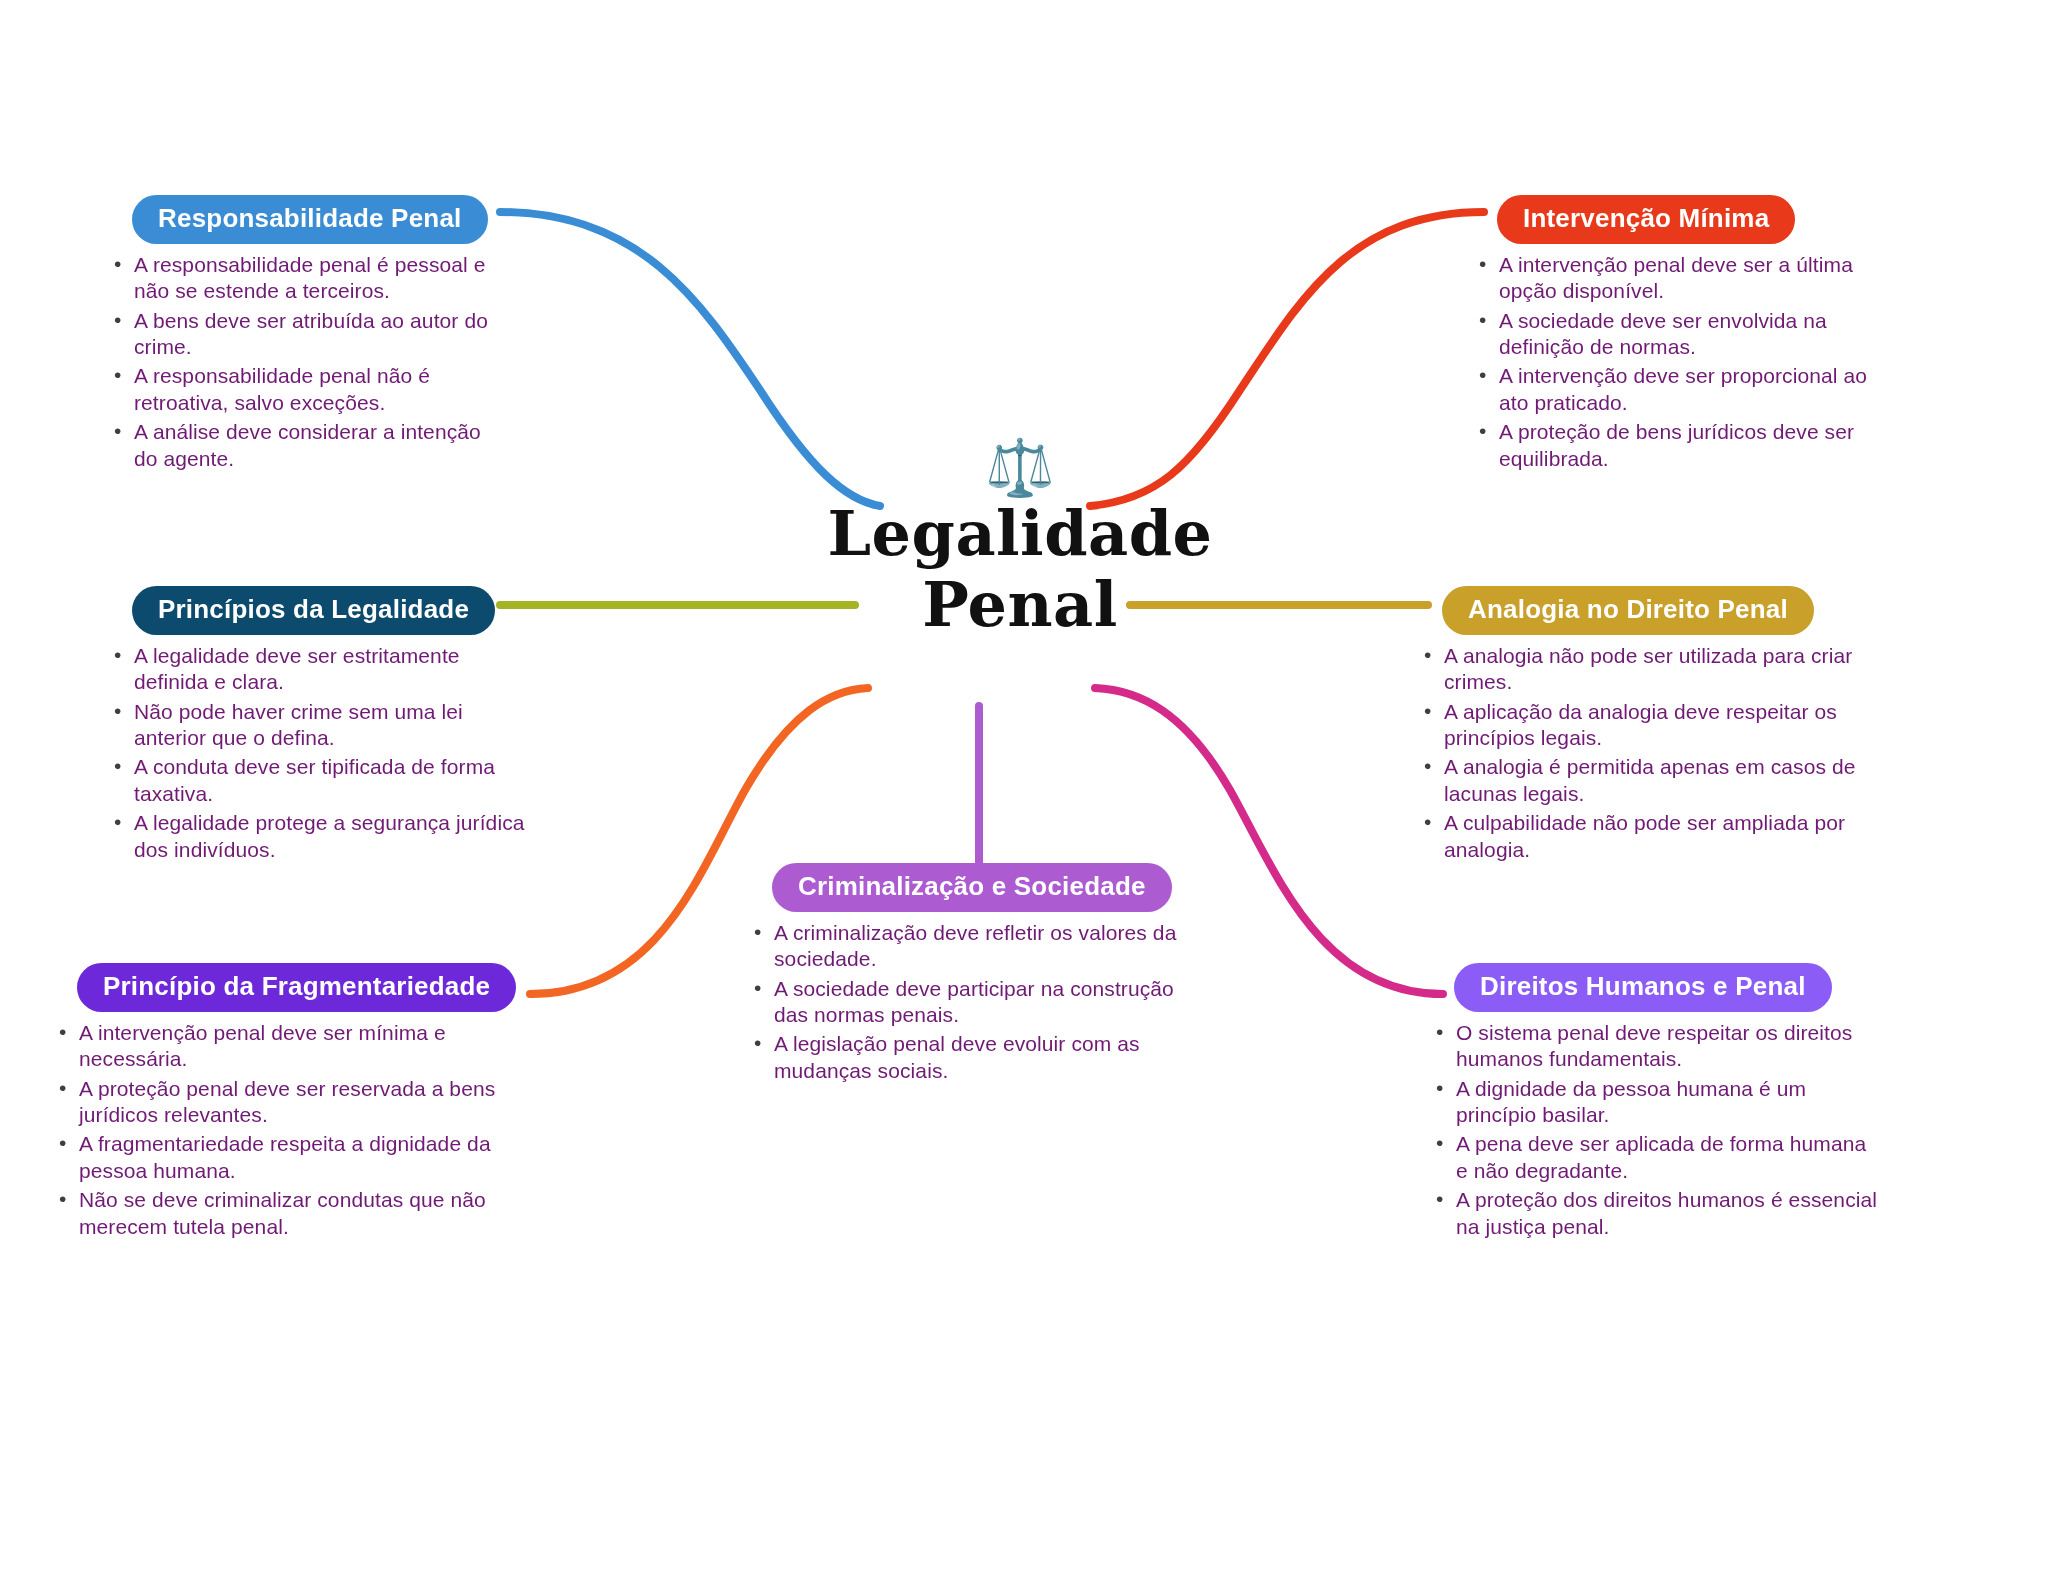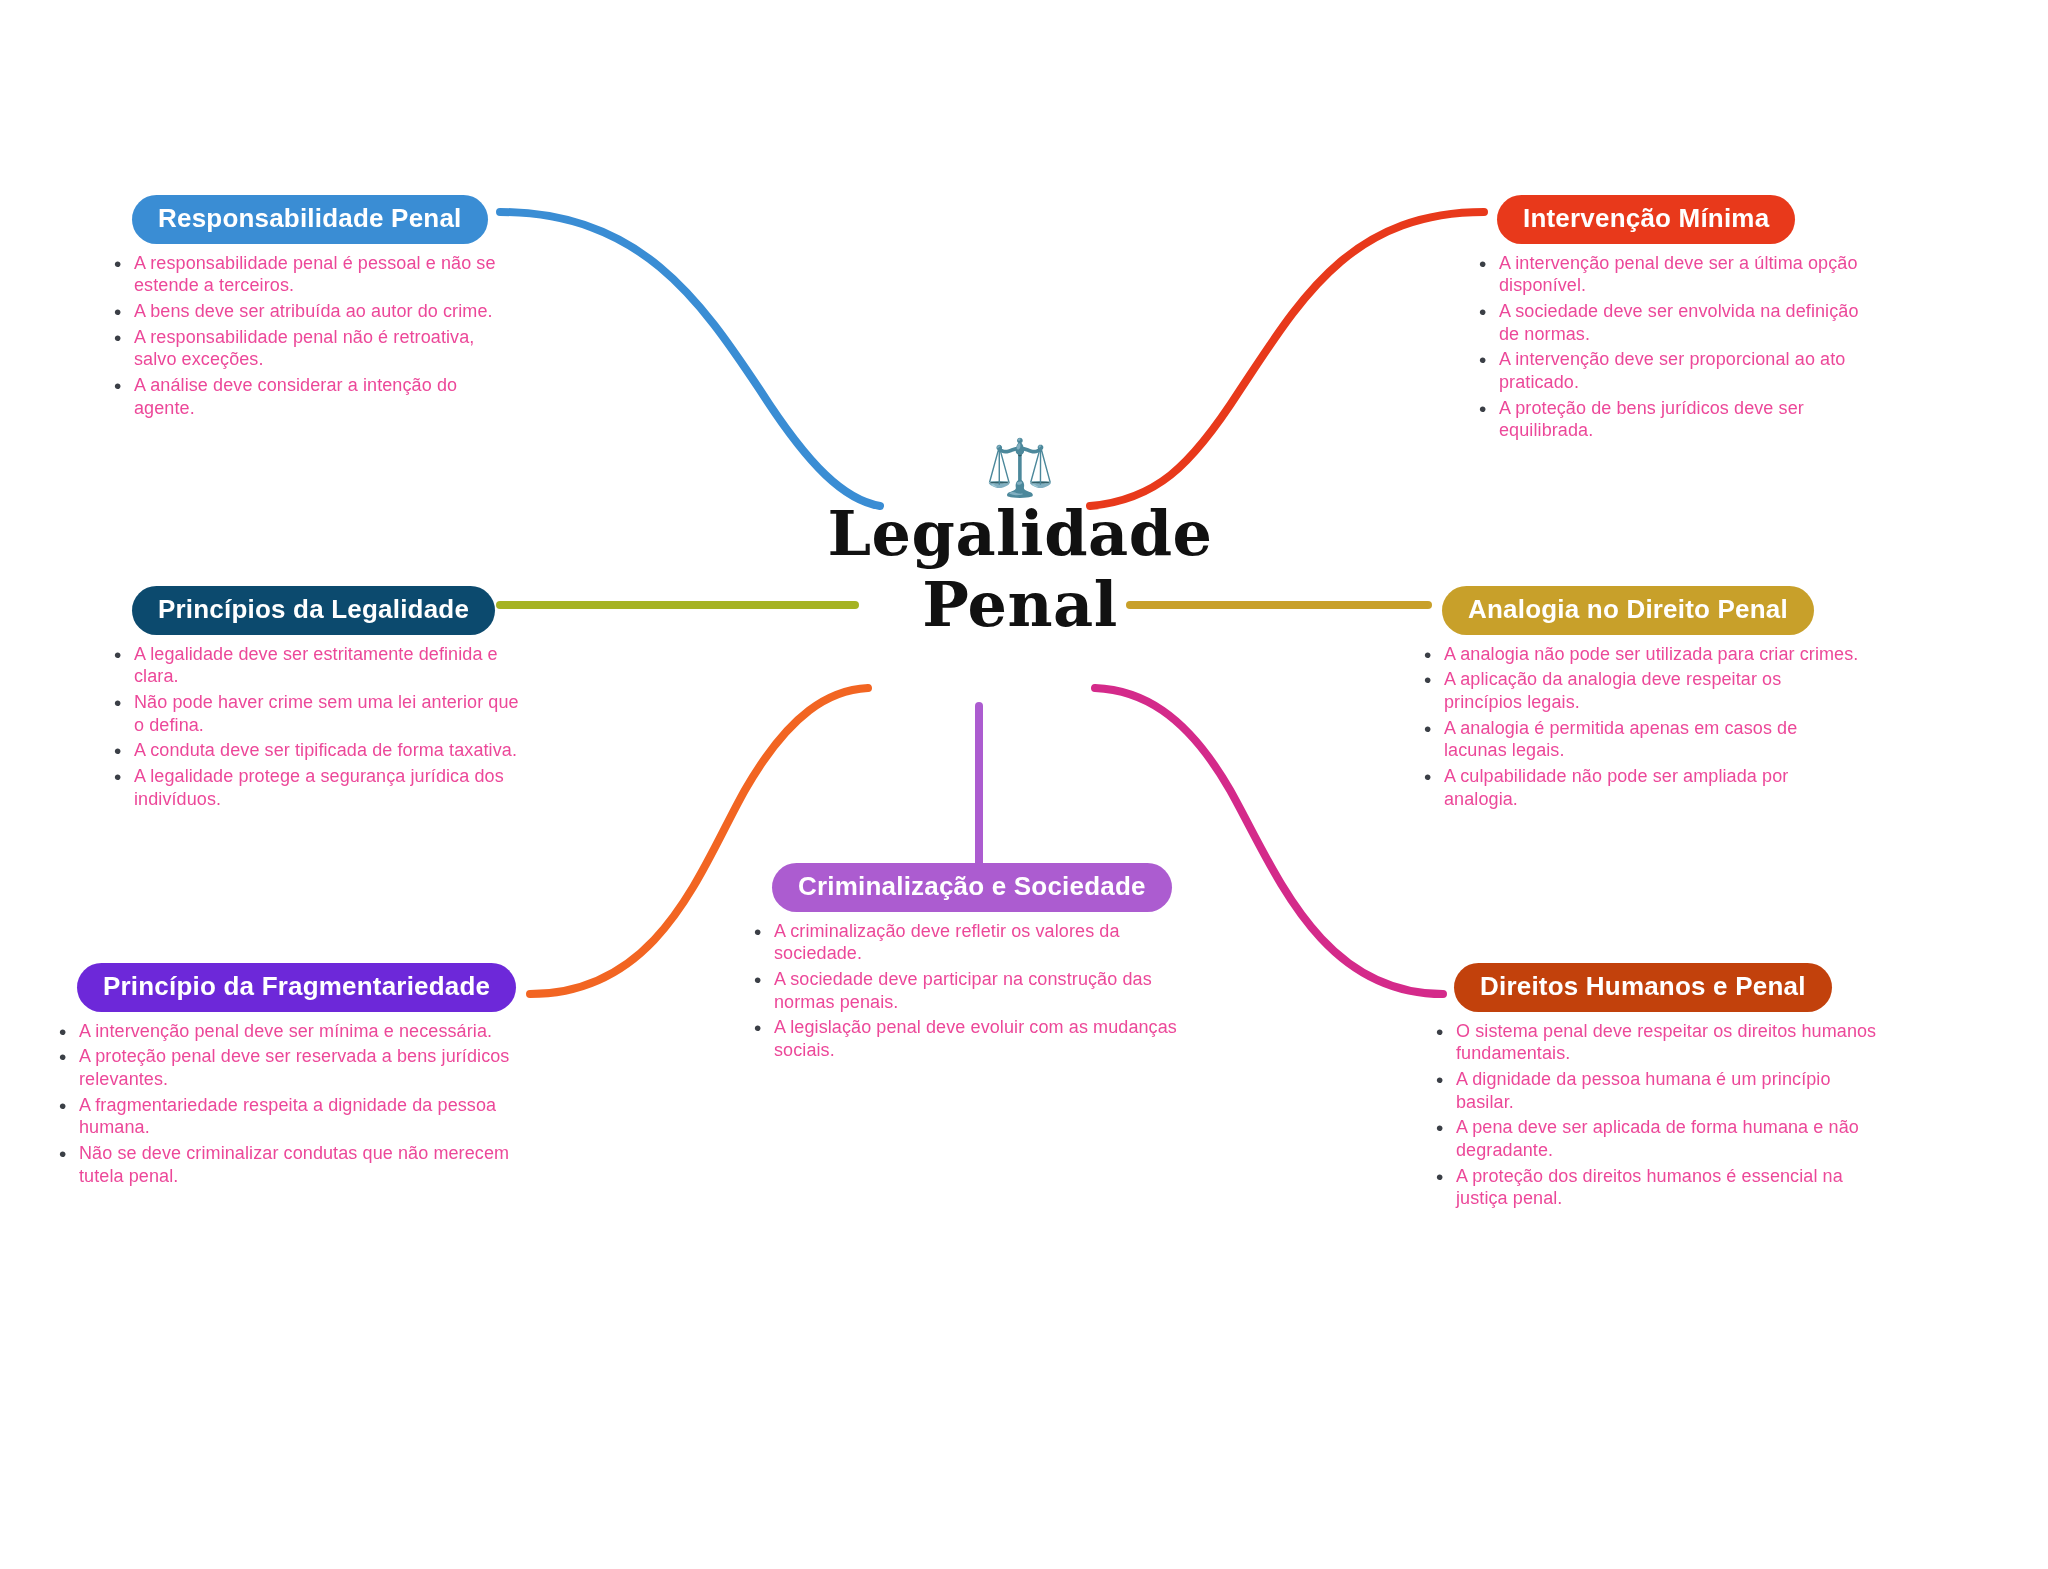--- a/index.html
+++ b/index.html
@@ -54,23 +54,23 @@
   }
   .bullets{
     margin:8px 0 0 0;
     padding:0;
     list-style:none;
   }
   .bullets li{
     position:relative;
     padding-left:24px;
     margin-bottom:3px;
-    font-size:18px;
+    font-size:21px;
     line-height:1.26;
-    color:#ec4899;
+    color:#701a75;
     letter-spacing:.1px;
   }
   .bullets li::before{
     content:"•";
     position:absolute;
     left:4px;top:-1px;
     color:#3b3f46;
     font-size:21px;
   }
   .branch.pill-indent .pill{margin-left:22px;}
@@ -156,21 +156,21 @@
   <div class="branch pill-indent" style="left:750px;top:863px;width:450px;">
     <span class="pill" style="background-color: rgb(172, 92, 208);">Criminalização e Sociedade</span>
     <ul class="bullets">
       <li>A criminalização deve refletir os valores da sociedade.</li>
       <li>A sociedade deve participar na construção das normas penais.</li>
       <li>A legislação penal deve evoluir com as mudanças sociais.</li>
     </ul>
   </div>
 
   <div class="branch pill-indent" style="left:1432px;top:963px;width:450px;">
-    <span class="pill" style="background-color: #c2410c;">Direitos Humanos e Penal</span>
+    <span class="pill" style="background-color: #8b5cf6;">Direitos Humanos e Penal</span>
     <ul class="bullets">
       <li>O sistema penal deve respeitar os direitos humanos fundamentais.</li>
       <li>A dignidade da pessoa humana é um princípio basilar.</li>
       <li>A pena deve ser aplicada de forma humana e não degradante.</li>
       <li>A proteção dos direitos humanos é essencial na justiça penal.</li>
     </ul>
   </div>
 
 </div>
 

